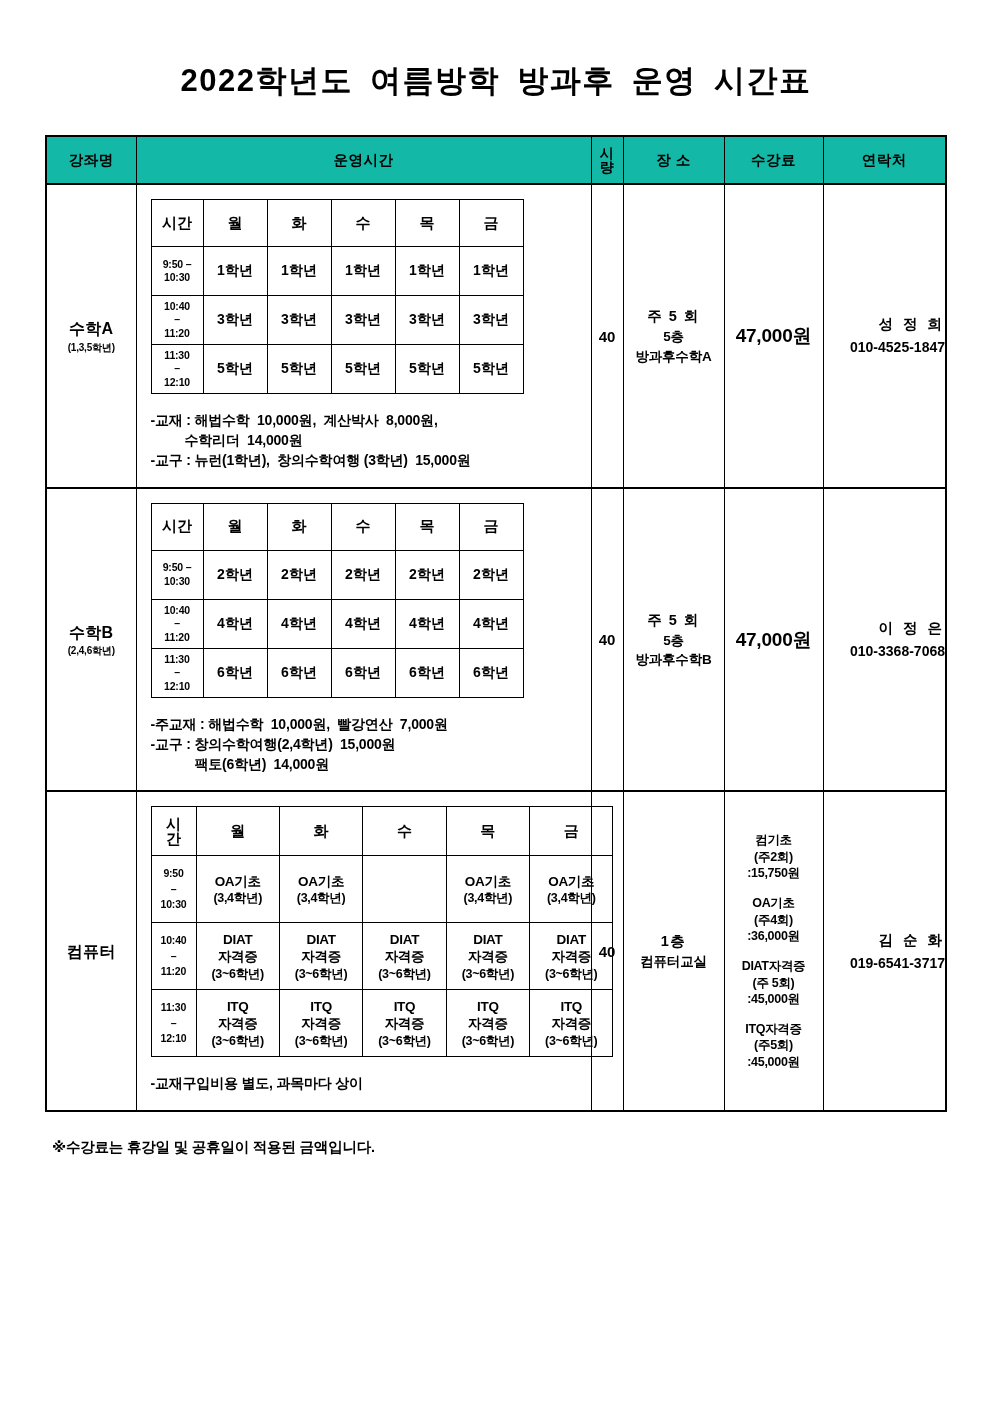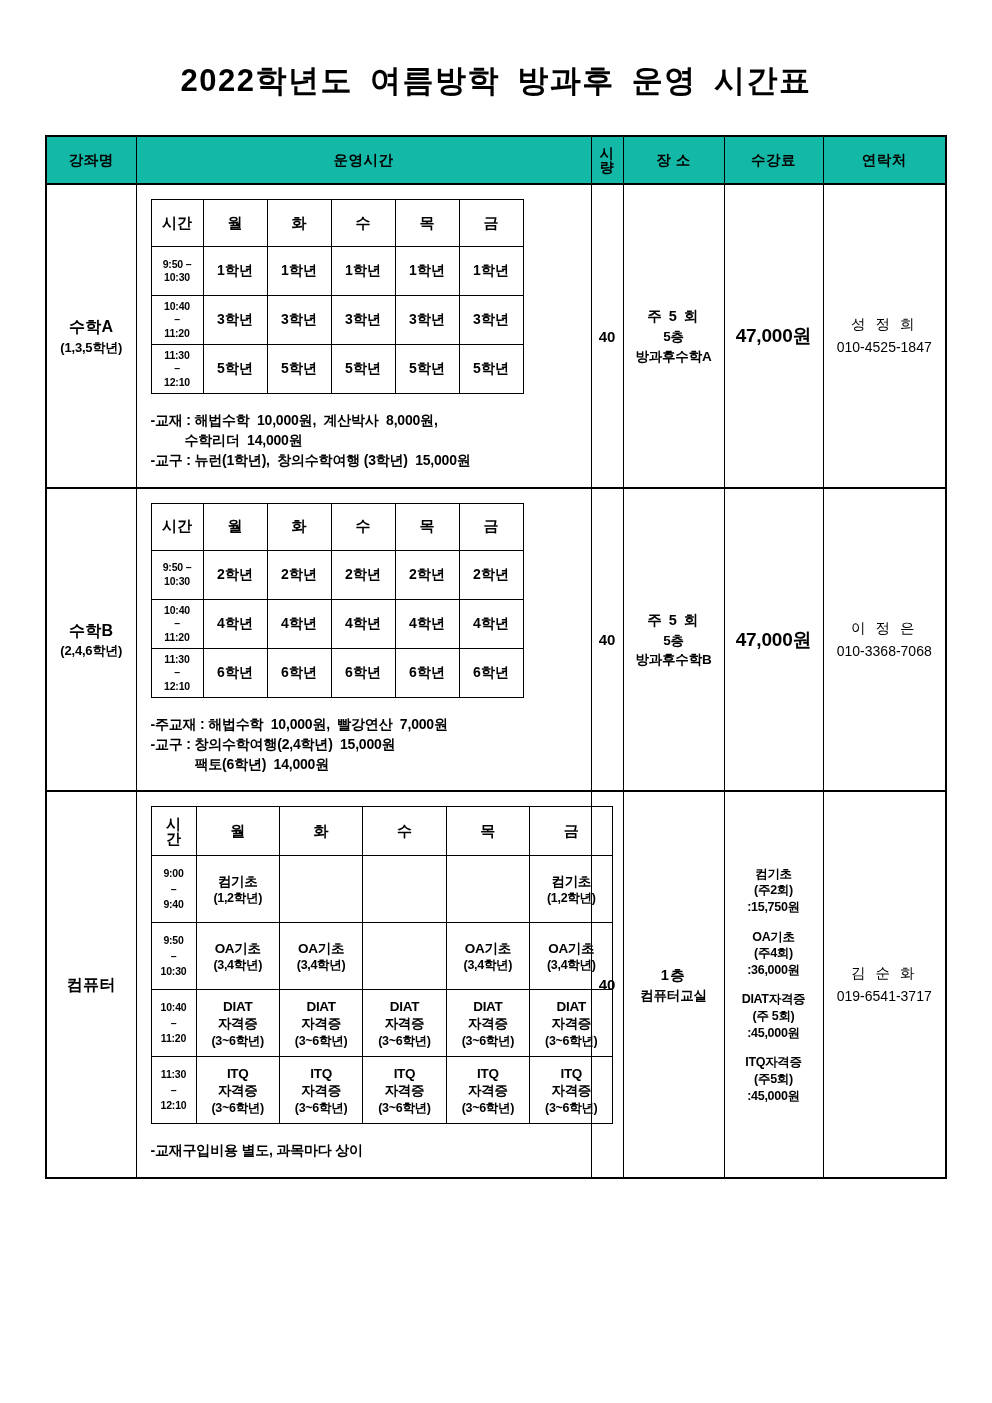--- a/index.html
+++ b/index.html
@@ -79,21 +79,21 @@
   }
 
   
   .course-name {
     font-size: 16px;
     font-weight: bold;
     line-height: 1.35;
     letter-spacing: 0.3px;
   }
   .course-name .grade {
-    font-size: 13px;
+    font-size: 10px;
     font-weight: bold;
     letter-spacing: -0.2px;
     display: block;
     margin-top: 1px;
   }
 
   
   .sched-wrap {
     padding: 14px 0 8px 14px;
     text-align: left;
@@ -165,23 +165,24 @@
   .place-cell .l1 { font-size: 14.5px; letter-spacing: 1.5px; display: block; }
   .place-cell .l2 { display: block; }
   .place-cell .l3 { display: block; }
   .fee-cell { font-size: 19px; font-weight: bold; letter-spacing: -0.2px; }
   .fee-list { font-size: 12.5px; font-weight: bold; line-height: 1.33; }
   .fee-block { margin-bottom: 13px; letter-spacing: -0.3px; }
   .fee-block:last-child { margin-bottom: 0; }
   .fee-block span { display: block; }
   .contact-cell {
     font-size: 14px;
-    font-weight: normal;
+    font-weight: bold;
     line-height: 1.6;
     letter-spacing: -0.2px;
+    text-align: right;
   }
   .contact-cell .person { display: block; letter-spacing: 3px; font-size: 14.5px; }
   .contact-cell .phone { display: block; letter-spacing: 0px; }
 
   
   .footnote {
     width: 900px;
     margin: 26px auto 0 auto;
     text-align: left;
     font-size: 14.5px;
@@ -414,42 +415,20 @@
                       </div>
                     </td>
                     <td class="hdr">월</td>
                     <td class="hdr">화</td>
                     <td class="hdr">수</td>
                     <td class="hdr">목</td>
                     <td class="hdr">금</td>
                   </tr>
                   <tr class="body-row">
                     <td class="tcell">
-                      <div>9:00</div>
-                      <div>–</div>
-                      <div>9:40</div>
-                    </td>
-                    <td>
-                      <div class="subj">
-                        <div>컴기초</div>
-                        <span class="g">(1,2학년)</span>
-                      </div>
-                    </td>
-                    <td></td>
-                    <td></td>
-                    <td></td>
-                    <td>
-                      <div class="subj">
-                        <div>컴기초</div>
-                        <span class="g">(1,2학년)</span>
-                      </div>
-                    </td>
-                  </tr>
-                  <tr class="body-row">
-                    <td class="tcell">
                       <div>9:50</div>
                       <div>–</div>
                       <div>10:30</div>
                     </td>
                     <td>
                       <div class="subj">
                         <div>OA기초</div>
                         <span class="g">(3,4학년)</span>
                       </div>
                     </td>
@@ -598,14 +577,15 @@
           <td>
             <div class="contact-cell">
               <span class="person">김 순 화</span>
               <span class="phone">019-6541-3717</span>
             </div>
           </td>
         </tr>
       </tbody>
   </table>
 
+  <div class="footnote">※수강료는 휴강일 및 공휴일이 적용된 금액입니다.</div>
 
 </div>
 
 </body></html>

